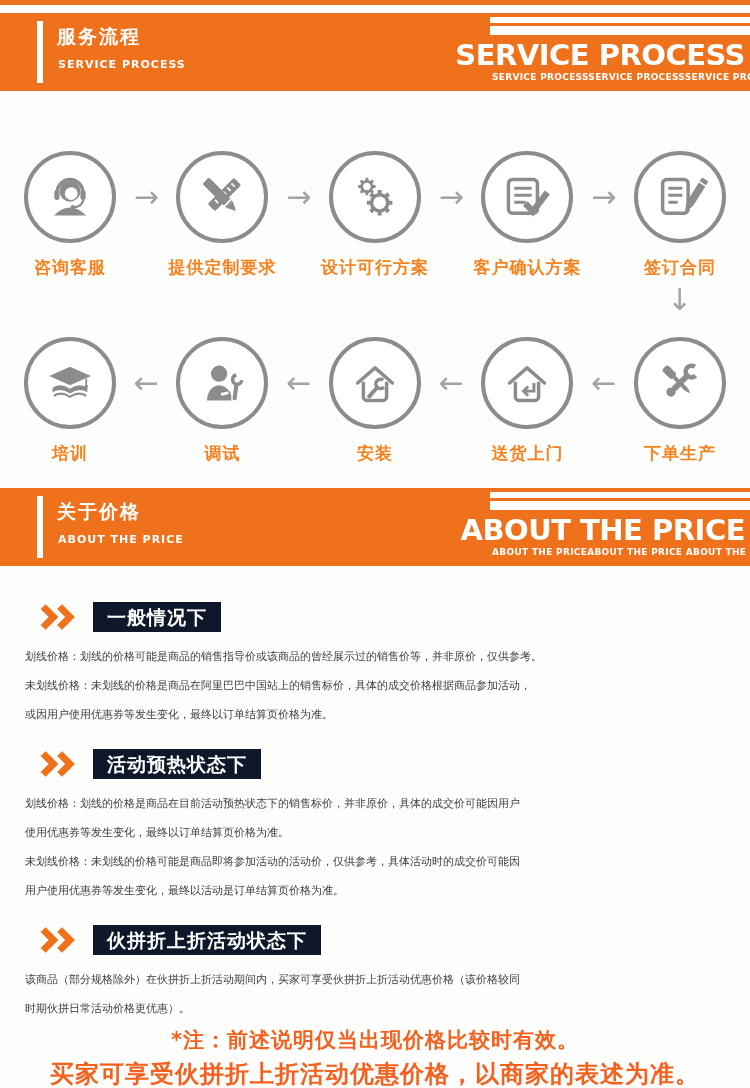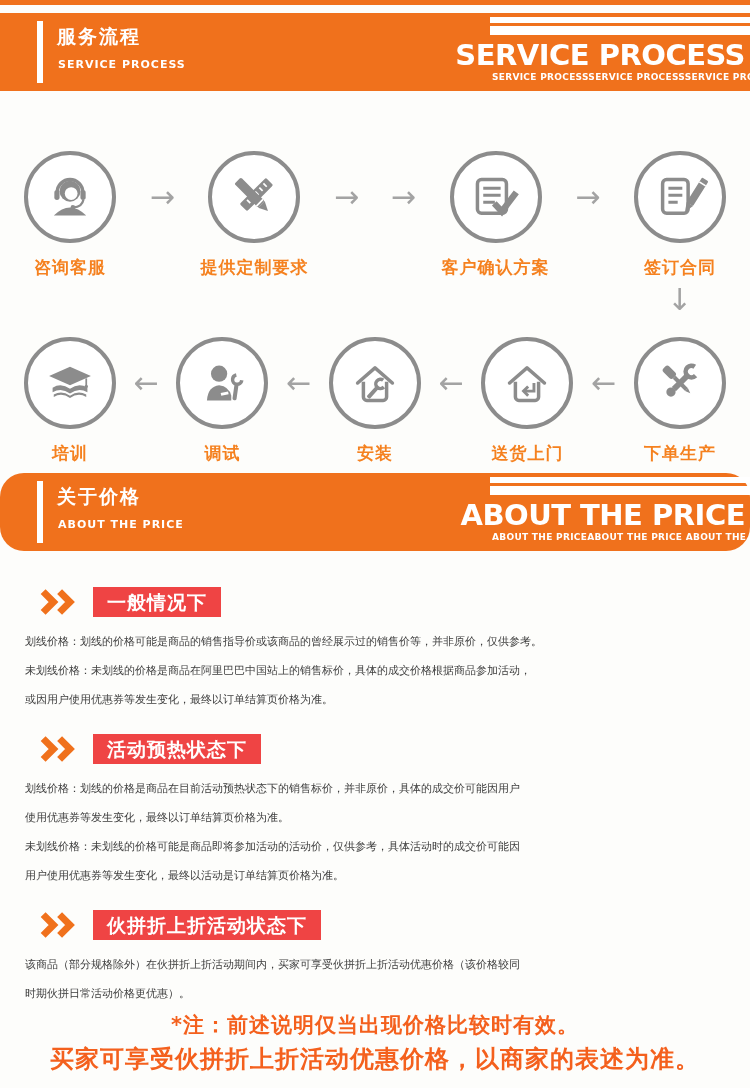--- a/index.html
+++ b/index.html
@@ -25,28 +25,28 @@
   .step { width:96px; display:flex; flex-direction:column; align-items:center; }
   .circle { width:92px; height:92px; border:4px solid #8c8c8c; border-radius:50%; background:#fff;
             display:flex; align-items:center; justify-content:center; }
   .circle svg { width:58px; height:58px; }
   .step-label { margin-top:14px; height:20px; line-height:20px; font-size:17px; font-weight:bold;
                 color:#f5811f; white-space:nowrap; letter-spacing:1px; }
   .h-arrow { font-size:30px; color:#a3a3a3; line-height:1; margin-top:31px; }
   .arrow-down-row { height:60px; position:relative; }
   .arrow-down-row span { position:absolute; left:667px; top:8px; font-size:30px; line-height:1; color:#a3a3a3; }
 
-  .price-banner { margin-top:10px;border-radius:24px; }
+  .price-banner { margin-top:25px; }
 
   
   .content { padding:0 25px; }
   .sec-head { display:flex; align-items:center; height:30px; margin-top:20px; }
   .sec-head.first { margin-top:36px; }
   .chev { width:40px; height:26px; margin-left:12px; margin-right:16px; flex:none; }
-  .badge { background:#ef4444; color:#fff; font-size:19px; font-weight:bold; height:30px; line-height:30px;
+  .badge { background:#0f172a; color:#fff; font-size:19px; font-weight:bold; height:30px; line-height:30px;
            padding:0 14px; letter-spacing:1px; white-space:nowrap; }
   .lines { margin-top:10px; }
   .line { height:29px; line-height:29px; font-size:11px; color:#3d3d3d; white-space:nowrap; }
 
   .note { text-align:center; margin-top:2px; color:#f4601d; font-weight:bold; }
   .note .n1 { font-size:21px; height:30px; line-height:30px; letter-spacing:1px; }
   .note .n2 { font-size:24px; height:35px; line-height:35px; margin-top:2px; letter-spacing:1px; }
 
   .g { fill:#8c8c8c; }
   .gs { stroke:#8c8c8c; fill:none; }
@@ -97,20 +97,31 @@
             <g transform="rotate(-45 50 50)">
               <rect class="g" x="42" y="10" width="16" height="58" rx="3"></rect>
               <path class="g" d="M42 68 L50 84 L58 68 Z"></path>
               <path d="M42 64 h16" stroke="#fff" stroke-width="3"></path>
             </g>
           </svg>
         </div>
         <div class="step-label">提供定制要求</div>
       </div>
       <span class="h-arrow">→</span>
+      <div class="step">
+        <div class="circle">
+          <svg viewBox="0 0 100 100">
+            <circle class="gs" cx="58" cy="60" r="14" stroke-width="6"></circle>
+            <path class="gs" d="M72 60 H80 M67.9 69.9 L73.5 75.5 M58 74 V82 M48.1 69.9 L42.5 75.5 M36 60 H44 M48.1 50.1 L42.5 44.5 M58 46 V38 M67.9 50.1 L73.5 44.5" stroke-width="7"></path>
+            <circle class="gs" cx="36" cy="32" r="9" stroke-width="5"></circle>
+            <path class="gs" d="M45 32 H51 M28 32 H21 M36 41 V47 M36 23 V17 M42.4 38.4 L46.6 42.6 M29.6 38.4 L25.4 42.6 M29.6 25.6 L25.4 21.4 M42.4 25.6 L46.6 21.4" stroke-width="5"></path>
+          </svg>
+        </div>
+        <div class="step-label">设计可行方案</div>
+      </div>
       <span class="h-arrow">→</span>
       <div class="step">
         <div class="circle">
           <svg viewBox="0 0 100 100">
             <rect class="gs" x="18" y="20" width="50" height="58" rx="7" stroke-width="6"></rect>
             <path class="gs" d="M28 35 h30 M28 47 h30 M28 59 h20" stroke-width="5"></path>
             <path class="gs" d="M47 61 L60 75 L85 42" stroke-width="11"></path>
           </svg>
         </div>
         <div class="step-label">客户确认方案</div>

